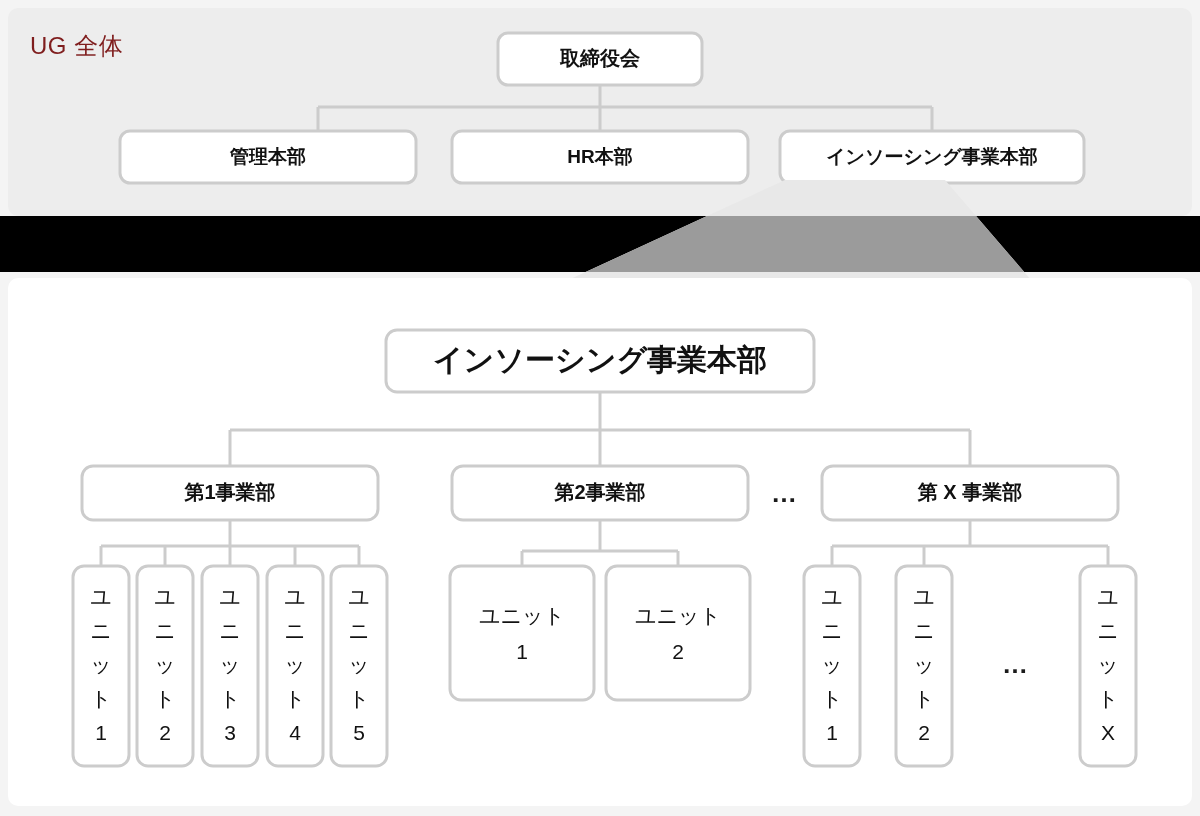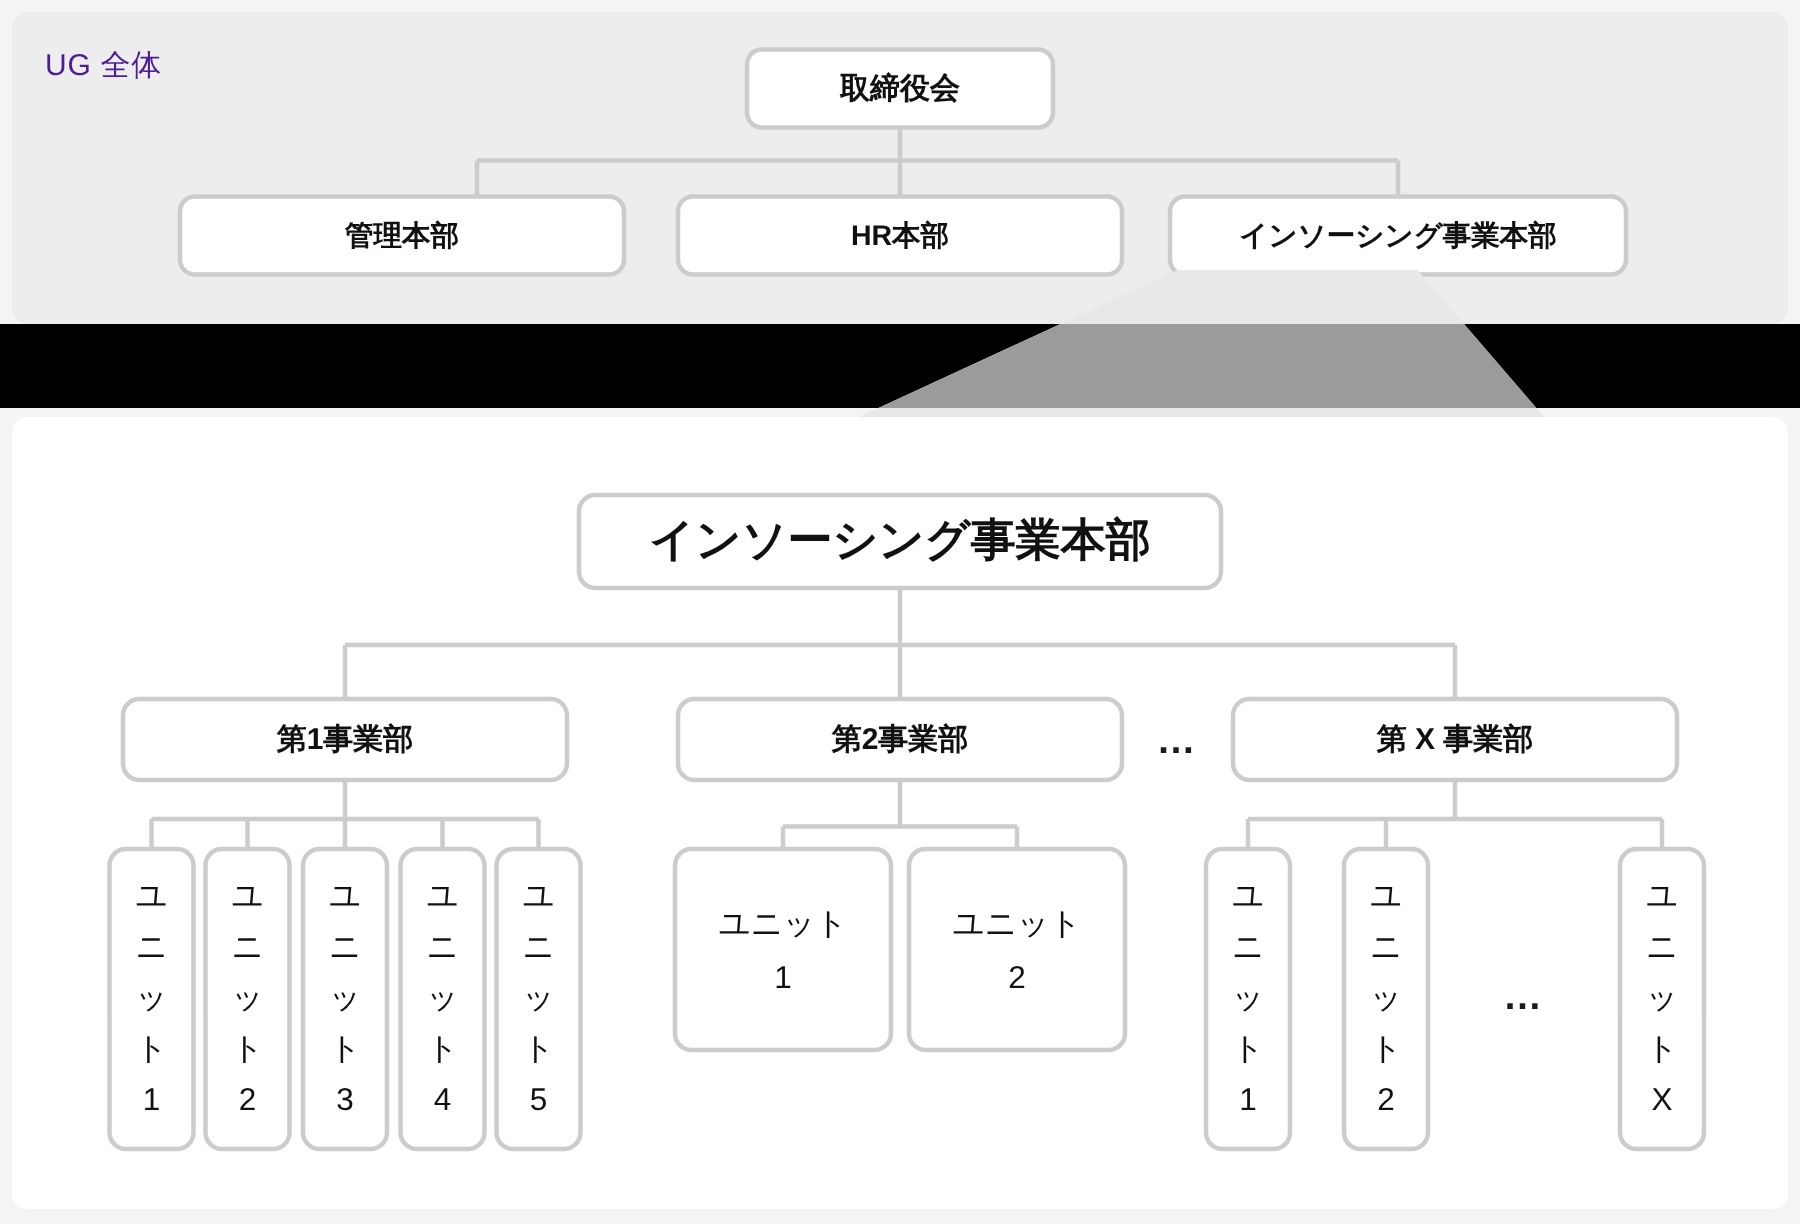--- a/index.html
+++ b/index.html
@@ -41,22 +41,22 @@
     height: 208px;
     background: #ededed;
     border-radius: 10px;
     z-index: 2;
     overflow: hidden;
   }
   .panel-label {
     position: absolute;
     left: 22px;
     top: 22px;
-    font-size: 20px;
-    color: #4c1d95;
+    font-size: 24px;
+    color: #7f1d1d;
     letter-spacing: .5px;
     white-space: nowrap;
   }
 
   
   .zoom-cone {
     position: absolute;
     left: 0;
     top: 180px;
     width: 1200px;

